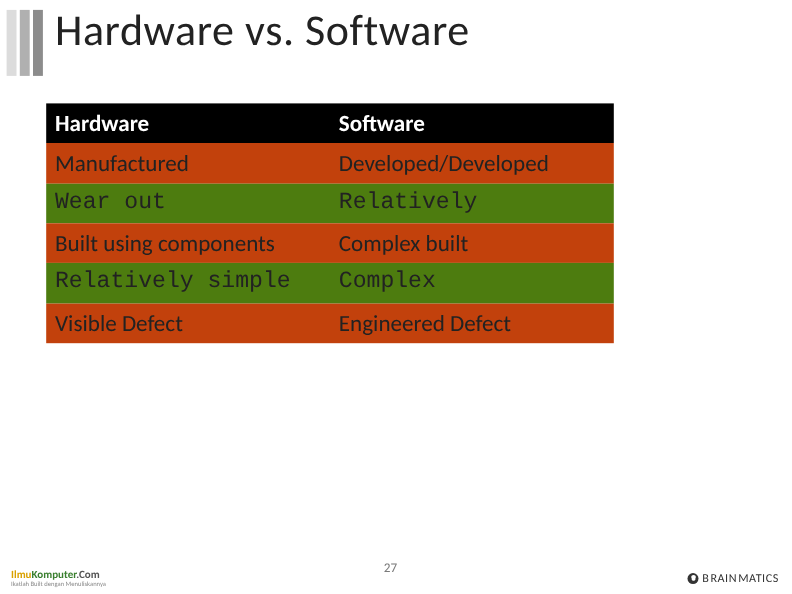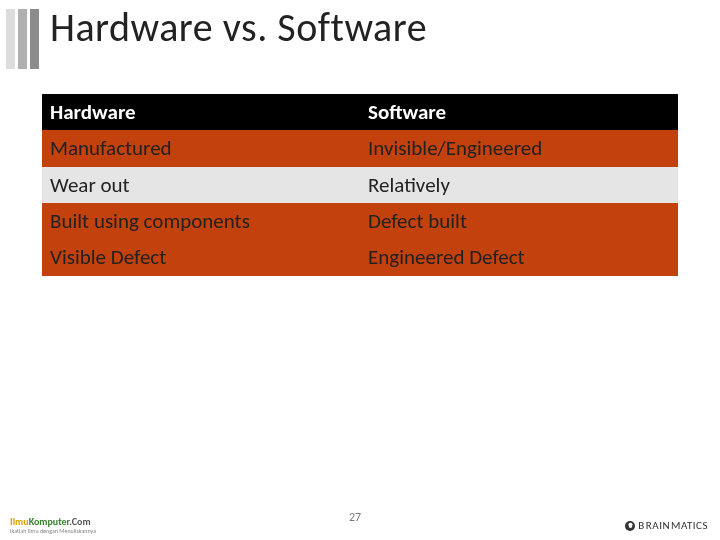--- a/index.html
+++ b/index.html
@@ -42,40 +42,40 @@
     font-size: 40px;
     font-weight: 400;
     color: #222;
     letter-spacing: 0.5px;
   }
 
   .table {
     position: absolute;
     top: 94px;
     left: 42px;
-    width: 636px;
+    width: 516px;
     border-collapse: collapse;
     font-size: 21px;
   }
   .table td, .table th {
     padding: 4px 10px 4px 8px;
     text-align: left;
     font-weight: 400;
     vertical-align: middle;
     line-height: 1.35;
   }
   .table thead th {
     background: #000000;
     color: #ffffff;
     font-weight: 600;
   }
   .table .col0 { width: 50%; }
   .table .col1 { width: 50%; }
   .table tbody tr.odd td  { background: #c2410c; }
-  .table tbody tr.even td { background: #e5e5e5; }
+  .table tbody tr.even td { background: #4d7c0f; font-family: Liberation Mono, monospace; }
 
   .page-number {
     position: absolute;
     bottom: 16px;
     left: 0;
     width: 710px;
     text-align: center;
     font-size: 12px;
     color: #7a7a7a;
   }
@@ -144,44 +144,48 @@
     </colgroup>
     <thead>
       <tr>
         <th>Hardware</th>
         <th>Software</th>
       </tr>
     </thead>
     <tbody>
       <tr class="odd">
         <td>Manufactured</td>
-        <td>Invisible/Engineered</td>
+        <td>Developed/Developed</td>
       </tr>
       <tr class="even">
         <td>Wear out</td>
         <td>Relatively</td>
       </tr>
       <tr class="odd">
         <td>Built using components</td>
-        <td>Defect built</td>
+        <td>Complex built</td>
+      </tr>
+      <tr class="even">
+        <td>Relatively simple</td>
+        <td>Complex</td>
       </tr>
       <tr class="odd">
         <td>Visible Defect</td>
         <td>Engineered Defect</td>
       </tr>
     </tbody>
   </table>
 
   <div class="page-number">27</div>
 
   <div class="footer-left">
     <div class="brand-top">
       <span class="ilmu">Ilmu</span><span class="komputer">Komputer</span><span class="dotcom">.Com</span>
     </div>
-    <div class="tagline">Ikatlah Ilmu dengan Menuliskannya</div>
+    <div class="tagline">Ikatlah Built dengan Menuliskannya</div>
   </div>
 
   <div class="footer-right">
     <span class="bm-icon">
       <svg viewBox="0 0 10 10">
           <path d="M5 1c-1.7 0-3 1.2-3 2.7 0 .6.2 1.1.6 1.5-.1.3-.1.6-.1.9 0 1.4 1.1 2.5 2.5 2.5S7.5 7.5 7.5 6.1c0-.3 0-.6-.1-.9.4-.4.6-.9.6-1.5C8 2.2 6.7 1 5 1z" fill="#fff"></path>
         </svg>
     </span>
     <span class="light">B</span>
       <span class="light">RAIN</span>

